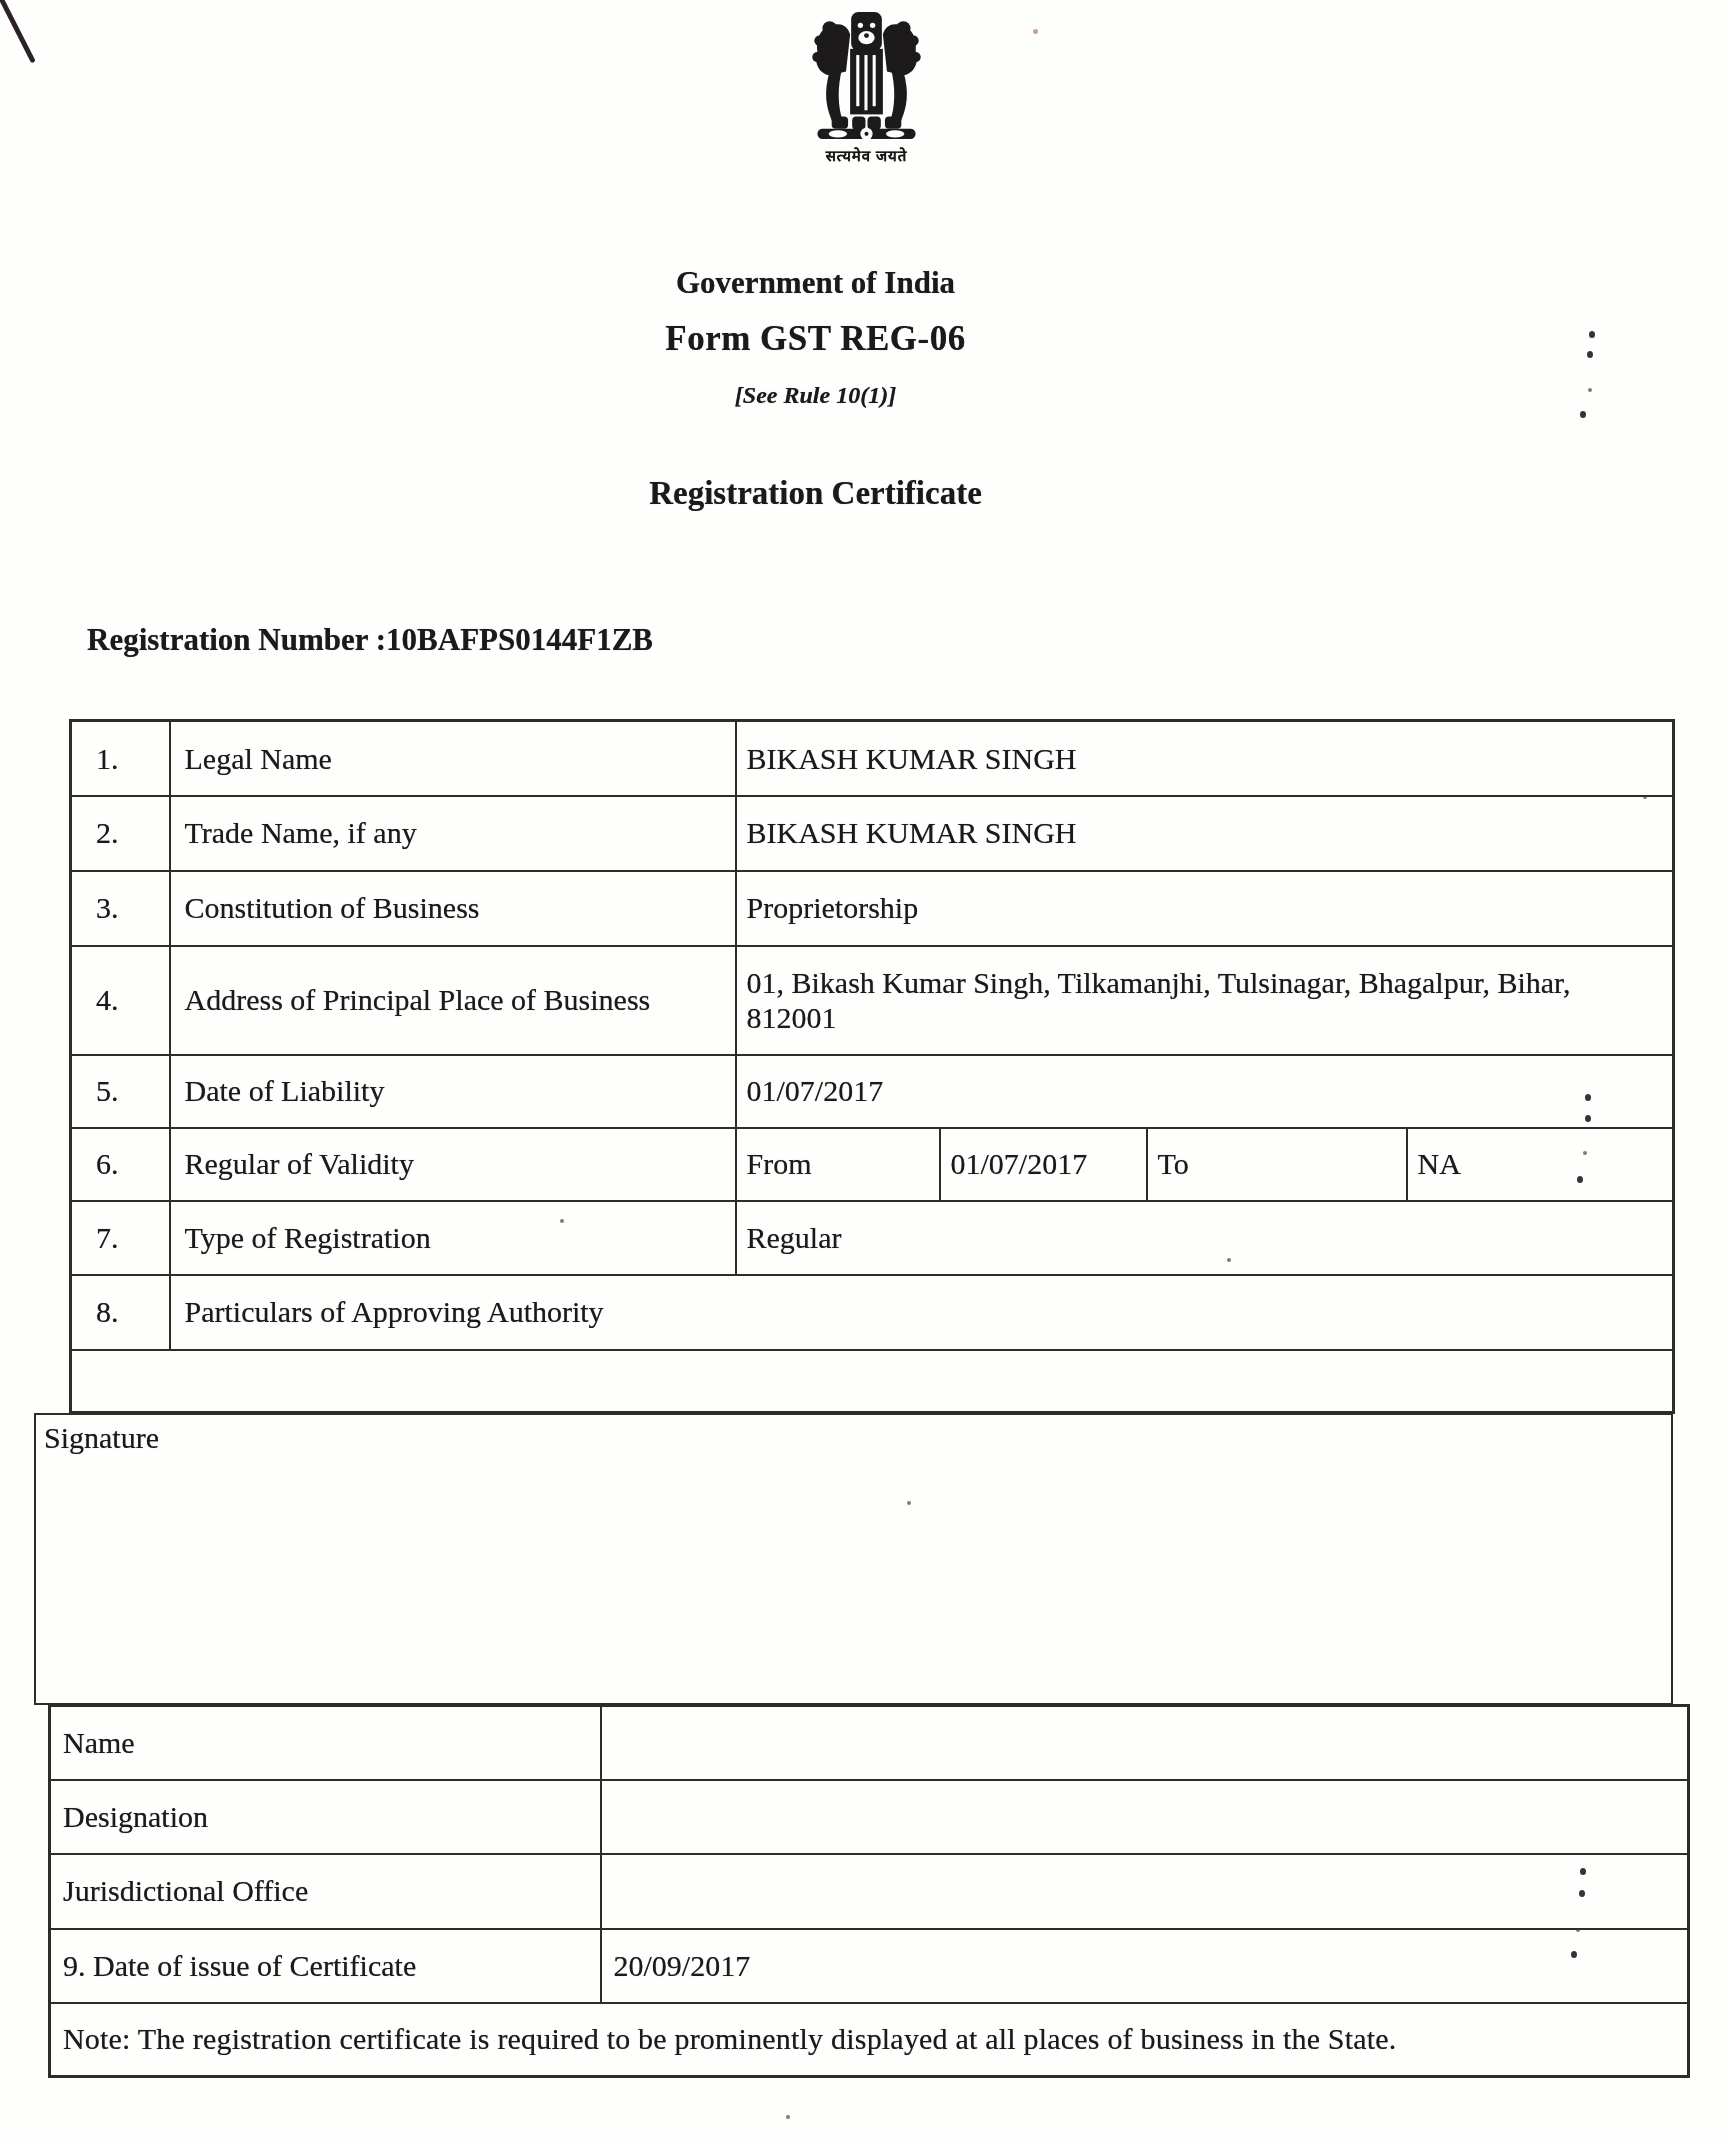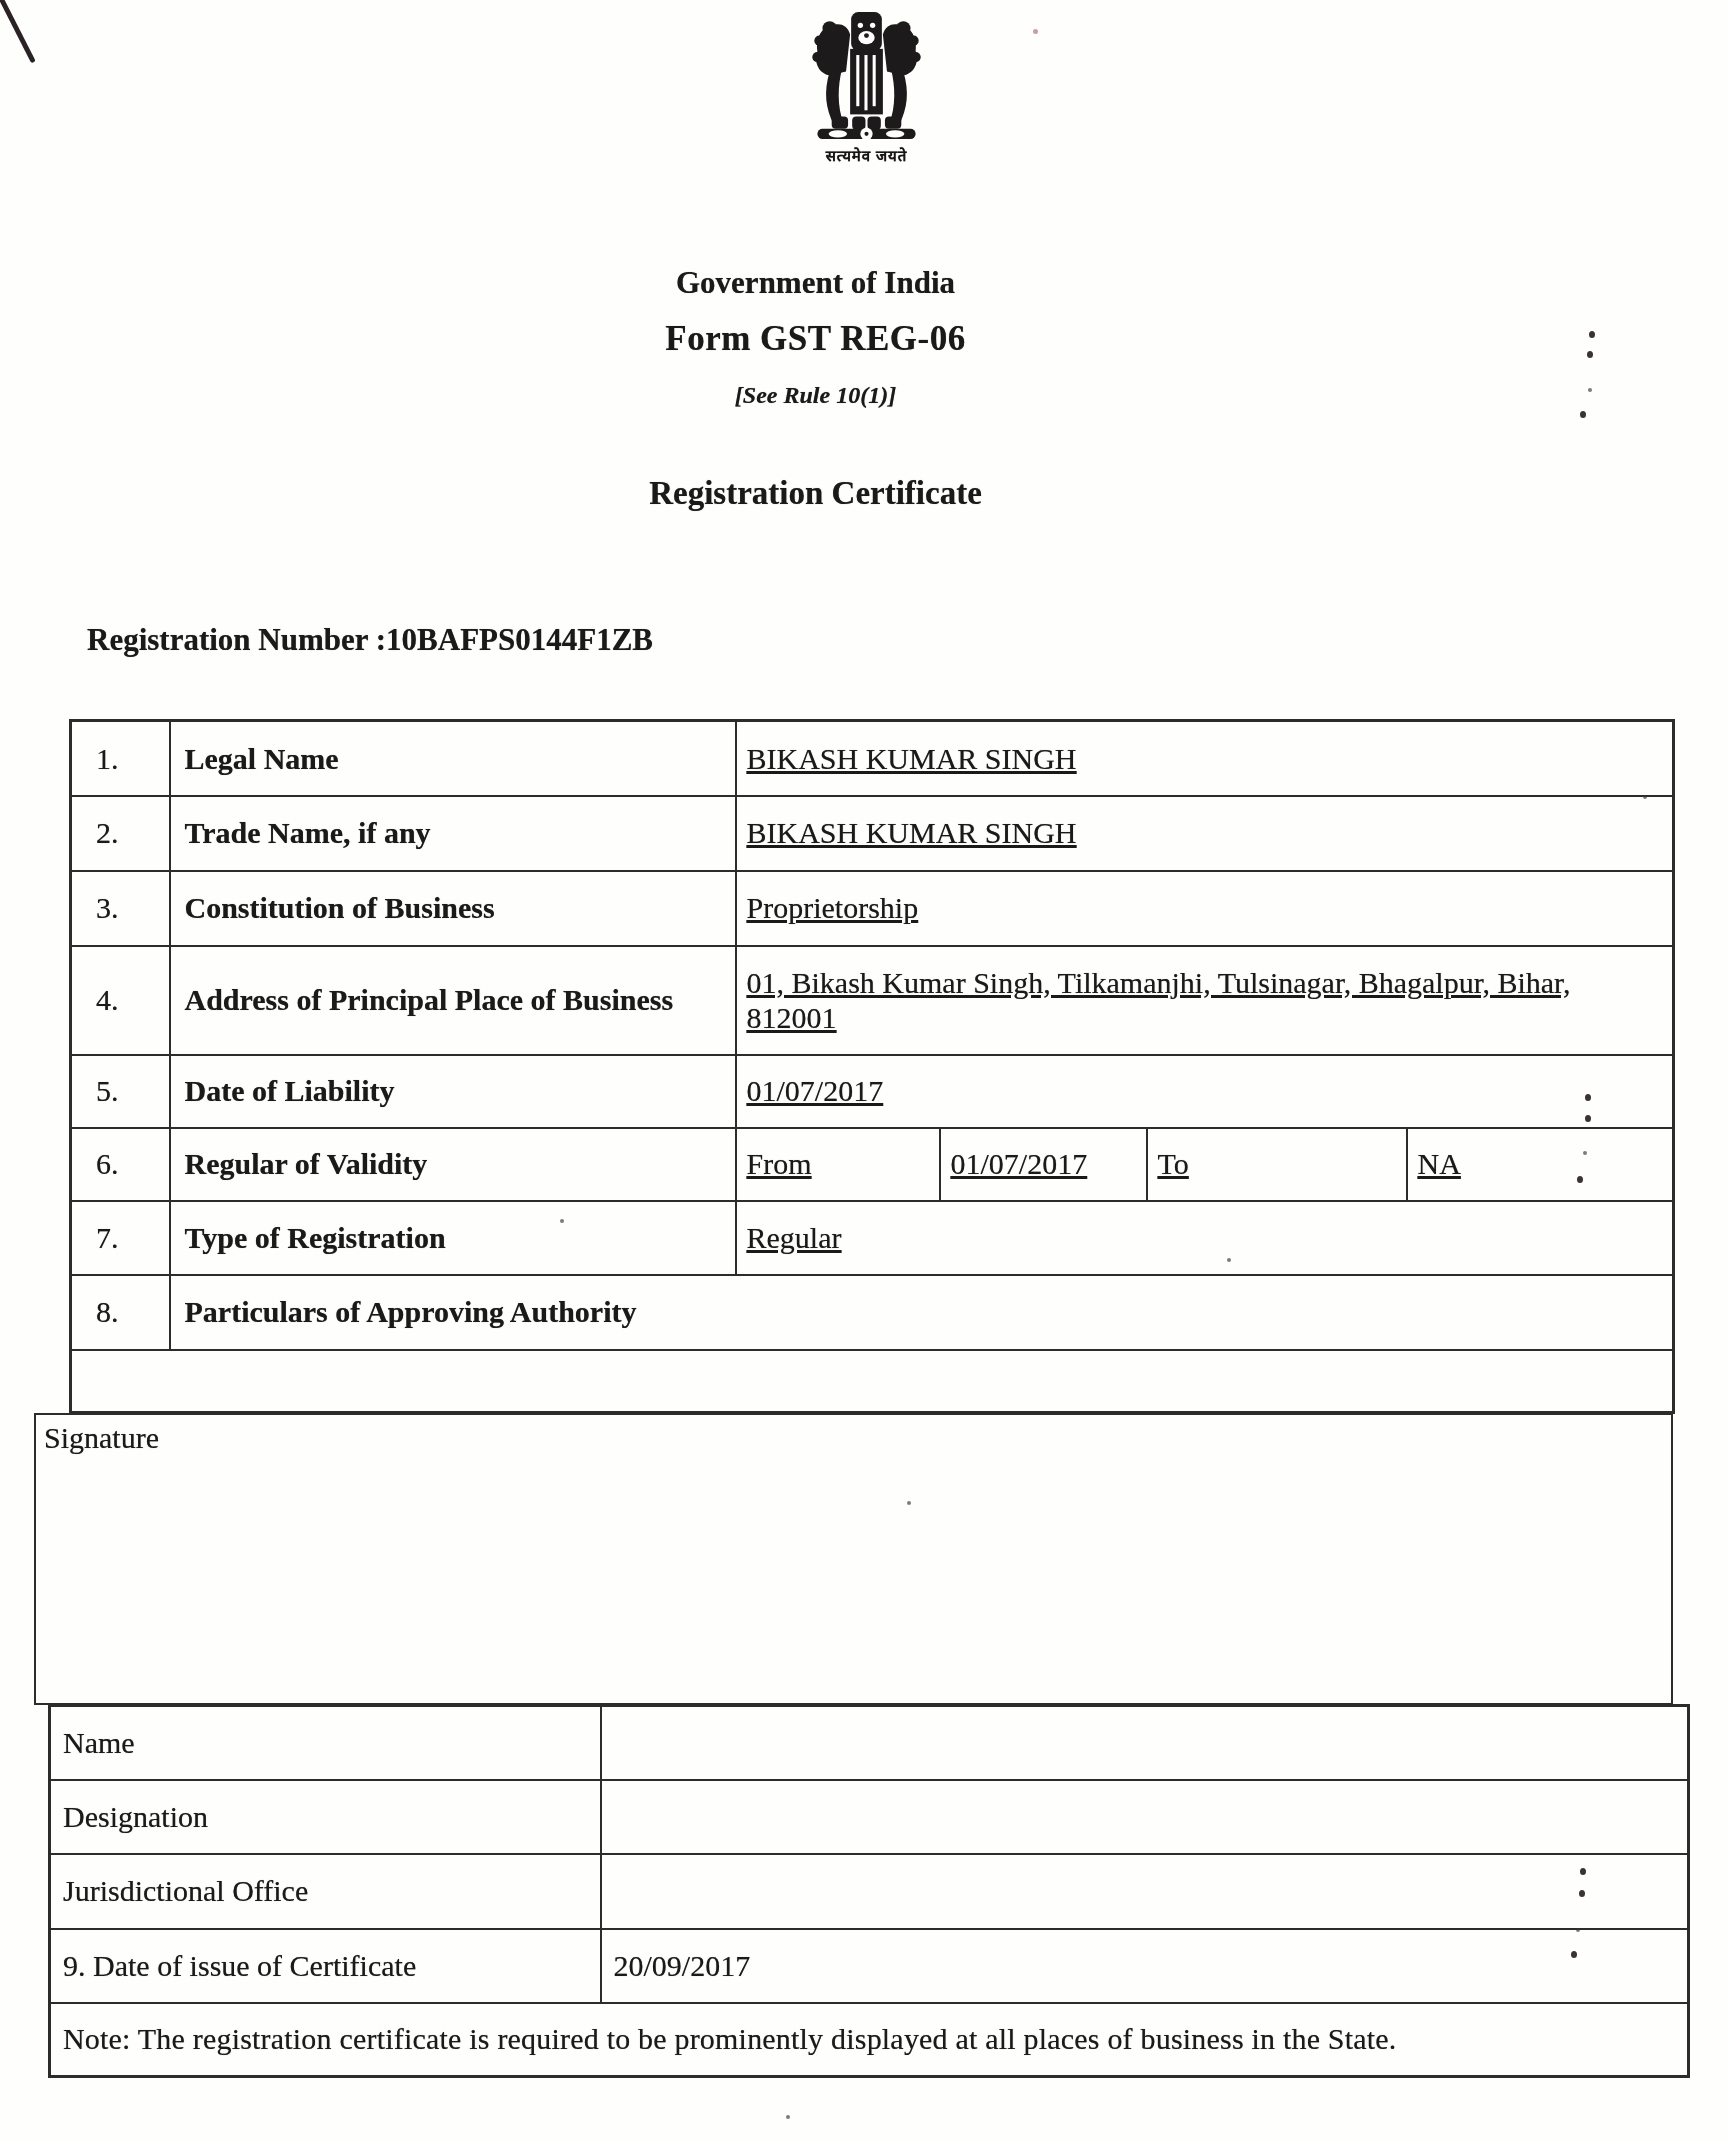--- a/index.html
+++ b/index.html
@@ -27,22 +27,22 @@
   .cert-title{top:475px;font-size:33px;font-weight:bold;}
 
   .reg-line{position:absolute;left:87px;top:622px;font-size:31px;font-weight:bold;}
 
   
   table{border-collapse:collapse;table-layout:fixed;}
   td{border:2px solid #2e2b2b;vertical-align:middle;overflow:hidden;}
   .main-table{position:absolute;left:69px;top:719px;width:1604px;border:3px solid #2e2b2b;}
   .main-table td{font-size:30px;line-height:1.18;}
   td.num{padding-left:24px;}
-  td.lbl{font-weight:bold;padding-left:14px;padding-right:8px;margin-top:44px;}
-  td.val{padding-left:10px;text-decoration:underline;}
+  td.lbl{font-weight:normal;padding-left:14px;padding-right:8px;margin-top:44px;}
+  td.val{padding-left:10px;}
   .address-wrap{max-width:891px;}
 
   .signature-box{
     position:absolute;left:34px;top:1413px;width:1639px;height:292px;
     border:2.5px solid #2e2b2b;box-sizing:border-box;
     font-size:30px;padding:6px 0 0 8px;
   }
 
   .authority-table{position:absolute;left:34px;top:1704px;width:1639px;border:3px solid #2e2b2b;margin-left:14px;}
   .authority-table td{font-size:30px;padding-left:12px;padding-right:8px;}

